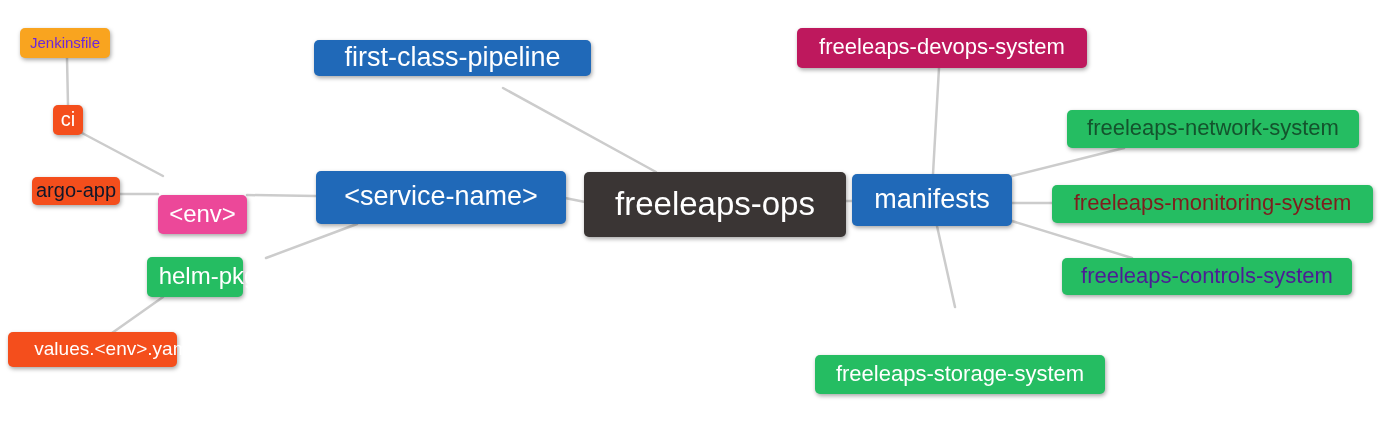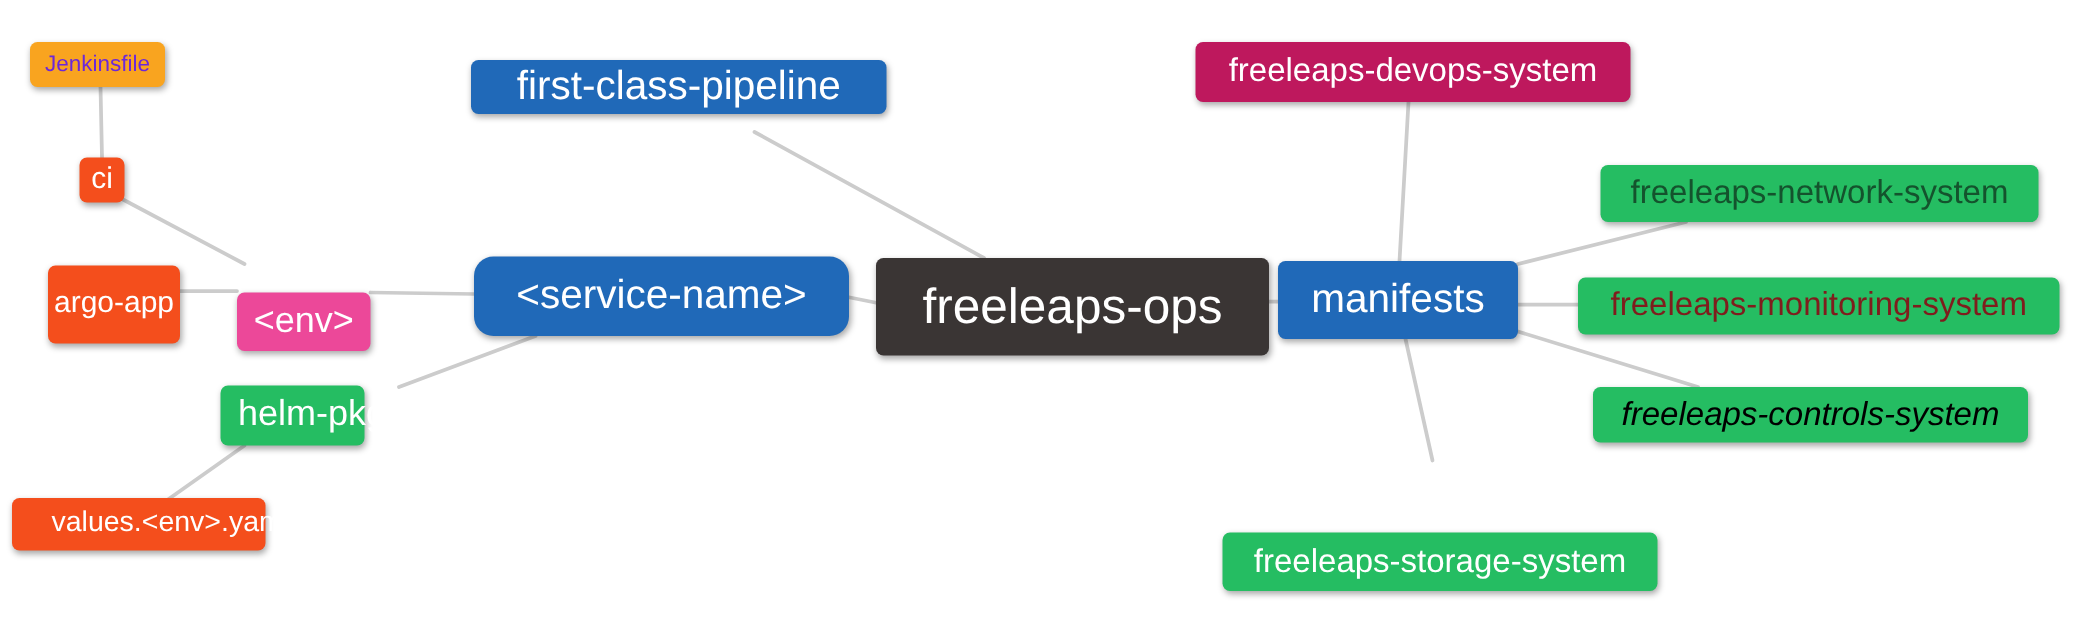--- a/index.html
+++ b/index.html
@@ -54,27 +54,27 @@
       <line x1="845" y1="201" x2="853" y2="201" stroke="#cccccc" stroke-width="2.5" stroke-linecap="round"></line>
       <line x1="933" y1="174" x2="939" y2="68" stroke="#cccccc" stroke-width="2.5" stroke-linecap="round"></line>
       <line x1="1012" y1="176" x2="1124" y2="148" stroke="#cccccc" stroke-width="2.5" stroke-linecap="round"></line>
       <line x1="1012" y1="203" x2="1052" y2="203" stroke="#cccccc" stroke-width="2.5" stroke-linecap="round"></line>
       <line x1="1012" y1="221" x2="1132" y2="258" stroke="#cccccc" stroke-width="2.5" stroke-linecap="round"></line>
       <line x1="937" y1="226" x2="955" y2="307" stroke="#cccccc" stroke-width="2.5" stroke-linecap="round"></line>
     </svg>
   <div id="nodes">
       <div class="node" style="left: 20px; top: 28px; width: 90px; height: 30px; font-size: 15px; background: rgb(249, 164, 31); color: #6d28d9;">Jenkinsfile</div>
       <div class="node" style="left: 53px; top: 105px; width: 30px; height: 30px; font-size: 20px; background: rgb(244, 78, 28); color: rgb(255, 255, 255);">ci</div>
-      <div class="node" style="left: 32px; top: 177px; width: 88px; height: 52px; font-size: 20px; background: rgb(244, 78, 28); color: #ffffff;">argo-app</div>
+      <div class="node" style="left: 32px; top: 177px; width: 88px; height: 28px; font-size: 20px; background: rgb(244, 78, 28); color: #0f172a;">argo-app</div>
       <div class="node" style="left: 158px; top: 176px; width: 89px; height: 39px; font-size: 24px; background: #ec4899; color: rgb(255, 255, 255); margin-top: 19px;">&lt;env&gt;</div>
       <div class="node" style="left: 147px; top: 257px; width: 96px; height: 40px; font-size: 24px; background: rgb(37, 189, 98); color: rgb(255, 255, 255); padding-left: 26px;">helm-pkg</div>
       <div class="node" style="left: 8px; top: 332px; width: 169px; height: 35px; font-size: 19px; background: rgb(244, 78, 28); color: rgb(255, 255, 255); padding-left: 42px;">values.&lt;env&gt;.yaml</div>
       <div class="node" style="left: 314px; top: 40px; width: 277px; height: 36px; font-size: 27px; background: rgb(32, 105, 184); color: rgb(255, 255, 255);">first-class-pipeline</div>
-      <div class="node" style="left: 316px; top: 171px; width: 250px; height: 53px; font-size: 27px; background: rgb(32, 105, 184); color: rgb(255, 255, 255); border-radius: 13px;">&lt;service-name&gt;</div>
+      <div class="node" style="left: 316px; top: 171px; width: 250px; height: 53px; font-size: 27px; background: rgb(32, 105, 184); color: rgb(255, 255, 255);">&lt;service-name&gt;</div>
       <div class="node" style="left: 584px; top: 172px; width: 262px; height: 65px; font-size: 33px; background: rgb(58, 53, 52); color: rgb(255, 255, 255);">freeleaps-ops</div>
       <div class="node" style="left: 852px; top: 174px; width: 160px; height: 52px; font-size: 27px; background: rgb(32, 105, 184); color: rgb(255, 255, 255);">manifests</div>
       <div class="node" style="left: 797px; top: 28px; width: 290px; height: 40px; font-size: 22px; background: #be185d; color: rgb(255, 255, 255);">freeleaps-devops-system</div>
       <div class="node" style="left: 1055px; top: 110px; width: 292px; height: 38px; font-size: 22px; background: rgb(37, 189, 98); color: #14532d; margin-left: 12px;">freeleaps-network-system</div>
       <div class="node" style="left: 1052px; top: 185px; width: 321px; height: 38px; font-size: 22px; background: rgb(37, 189, 98); color: #7f1d1d;">freeleaps-monitoring-system</div>
-      <div class="node" style="left: 1062px; top: 258px; width: 290px; height: 37px; font-size: 22px; background: rgb(37, 189, 98); color: #000000; font-style: italic;">freeleaps-controls-system</div>
+      <div class="node" style="left: 1062px; top: 258px; width: 290px; height: 37px; font-size: 22px; background: rgb(37, 189, 98); color: #4c1d95;">freeleaps-controls-system</div>
       <div class="node" style="left: 815px; top: 307px; width: 290px; height: 39px; font-size: 22px; background: rgb(37, 189, 98); color: rgb(255, 255, 255); margin-top: 48px;">freeleaps-storage-system</div>
     </div>
 </div>
 
 </body></html>

